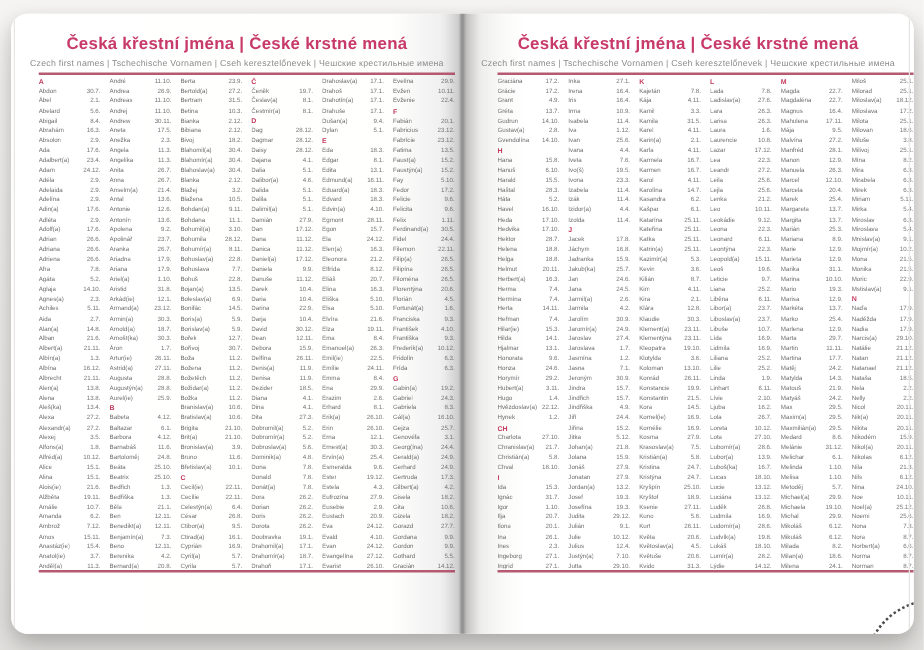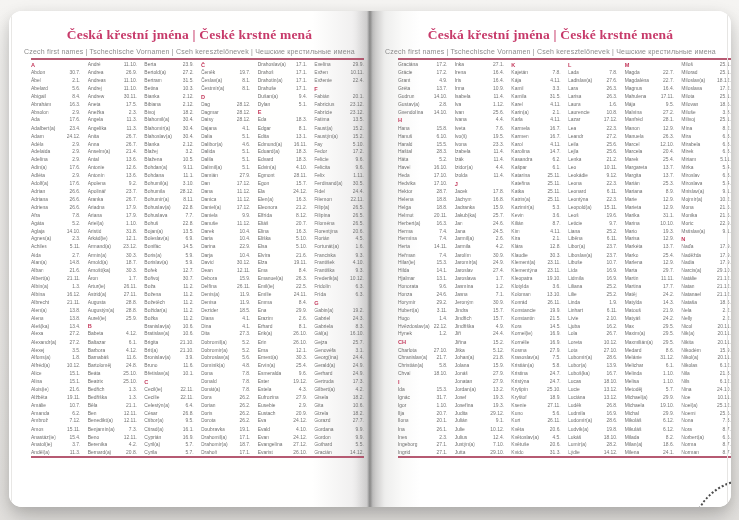--- a/index.html
+++ b/index.html
@@ -9,21 +9,21 @@
   .book{position:absolute;left:9px;top:11px;width:722px;height:496px;border-radius:13px;
         background:#fff;box-shadow:0 5px 14px rgba(0,0,0,.16),0 16px 30px rgba(0,0,0,.13);}
   .page{position:absolute;top:0;height:496px;width:361px;overflow:hidden;}
   .page.left{left:0;border-radius:13px 0 0 13px;
       background:linear-gradient(90deg,#ffffff 0%,#fffffe 84%,#f1f0f0 95%,#d9d8d8 99.3%,#bdbdbd 100%);}
   .page.right{left:361px;border-radius:0 13px 13px 0;
       background:linear-gradient(90deg,#c6c5c4 0%,#dedddc 1.6%,#efefee 4.5%,#fafaf9 9%,#ffffff 14%);}
   .page.left::after{content:"";position:absolute;top:4px;bottom:4px;left:2px;width:1px;background:#e8e7e5;}
   .page.right::after{content:"";position:absolute;top:4px;bottom:4px;right:3px;width:1px;background:#e6e5e3;}
   .title{position:absolute;top:16px;left:0;width:100%;text-align:center;
-         font-size:13.5px;font-weight:bold;letter-spacing:.2px;color:var(--accent,#c73a6a);font-family:Liberation Serif, serif;}
+         font-size:13.5px;font-weight:bold;letter-spacing:.2px;color:var(--accent,#c73a6a);}
   .subtitle{position:absolute;top:37px;left:0;width:100%;text-align:center;
          font-size:7px;color:#8b8b8b;letter-spacing:.2px;}
   .rule{position:absolute;height:2px;background:var(--rule,#b65a72);}
   .page.left .rule{left:22px;width:333px;}
   .page.right .rule{left:28px;width:333px;}
   .rule.top{top:47px;}
   .rule.bottom{top:445px;}
   .cols{position:absolute;top:50px;height:394px;width:333px;overflow:hidden;}
   .page.left .cols{left:22px;}
   .page.right .cols{left:28px;}

